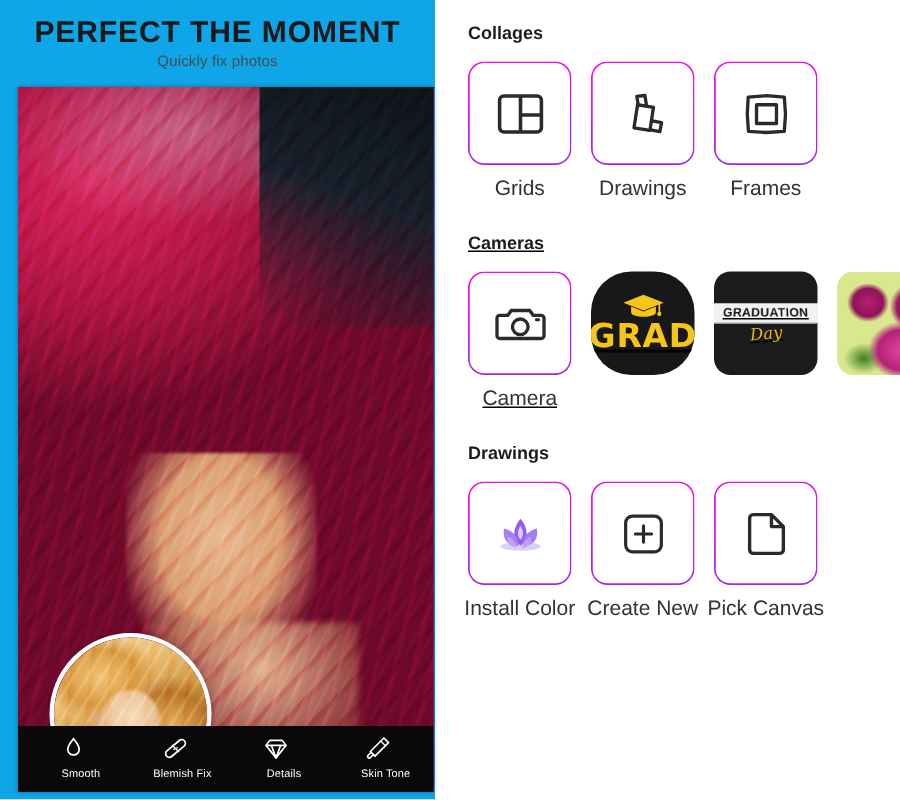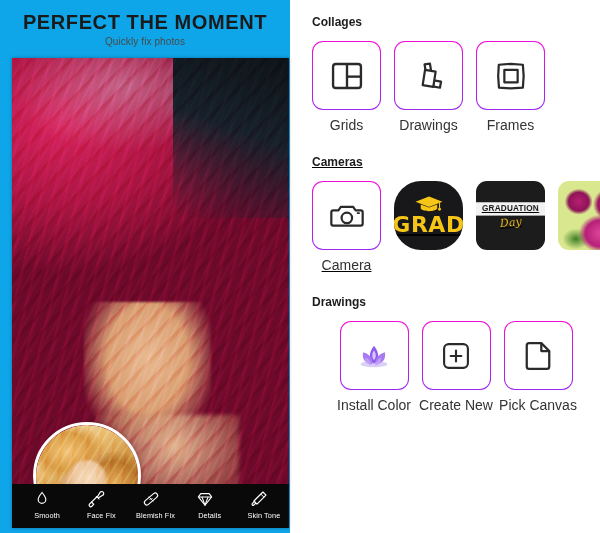--- a/index.html
+++ b/index.html
@@ -178,28 +178,20 @@
 
       <div class="toolbar">
 
         <div class="tool">
           <svg class="tool-ico" viewBox="0 0 24 24" fill="none" stroke="#ffffff" stroke-width="1.4">
             <path d="M12 4.2c-2.6 3.2-4.6 5.9-4.6 8.4a4.6 4.6 0 0 0 9.2 0c0-2.5-2-5.2-4.6-8.4z"></path>
           </svg>
           <span class="tool-lbl">Smooth</span>
         </div>
 
-        <div class="tool">
-          <svg class="tool-ico" viewBox="0 0 24 24" fill="none" stroke="#ffffff" stroke-width="1.4" stroke-linecap="round">
-            <path d="M16.6 4.6a2.4 2.4 0 1 1 3 3.1c-.9.8-2.4 1.5-3.3 2-.6.4-1 1-1 1.7l-2.3-2.3c.7-.1 1.3-.5 1.7-1.1.5-.9 1.1-2.5 1.9-3.4z"></path>
-            <path d="M13.1 9.3 6.4 16"></path>
-            <path d="M6.6 15.8 4.3 18a1.9 1.9 0 0 0 2.7 2.7l2.2-2.3z"></path>
-          </svg>
-          <span class="tool-lbl">Face Fix</span>
-        </div>
 
         <div class="tool">
           <svg class="tool-ico" viewBox="0 0 24 24" fill="none" stroke="#ffffff" stroke-width="1.4">
             <rect x="2.6" y="9.1" width="18.8" height="5.8" rx="2.9" transform="rotate(-40 12 12)"></rect>
             <path d="M9.2 9.2 14.8 14.8" stroke-width="1.1"></path>
             <circle cx="10.8" cy="12.6" r=".7" fill="#ffffff" stroke="none"></circle>
             <circle cx="13.2" cy="11.4" r=".7" fill="#ffffff" stroke="none"></circle>
           </svg>
           <span class="tool-lbl">Blemish Fix</span>
         </div>
@@ -308,21 +300,21 @@
         <div class="cell">
           <div class="tile-img flowers"></div>
           <div class="cell-lbl no-sel"></div>
         </div>
 
       </div>
     </div>
 
     <div class="section" style="margin-top:22px;">
       <div class="sec-title no-sel">Drawings</div>
-      <div class="row" style="margin-top:12px;justify-content:center;">
+      <div class="row" style="margin-top:12px;">
 
         <div class="cell">
           <div class="tile">
             <svg width="38" height="38" viewBox="0 0 24 24">
               <ellipse cx="12" cy="17.2" rx="8.4" ry="1.9" fill="#b9a0ef" opacity=".5"></ellipse>
               <path d="M12 5.6c1.9 2.2 2.6 4.6 2.6 6.4 0 2-1.1 3.7-2.6 4.9-1.5-1.2-2.6-2.9-2.6-4.9 0-1.8.7-4.2 2.6-6.4z" fill="#8e5cf0"></path>
               <path d="M5.1 9.7c2.5.6 4.1 2 5 3.4.9 1.5 1.1 3 .9 3.9-1.8.1-3.7-.6-4.9-2-1.1-1.3-1.4-3.4-1-5.3z" fill="#a97bf2"></path>
               <path d="M18.9 9.7c.4 1.9.1 4-1 5.3-1.2 1.4-3.1 2.1-4.9 2-.2-.9 0-2.4.9-3.9.9-1.4 2.5-2.8 5-3.4z" fill="#a97bf2"></path>
               <path d="M7.6 13.3c1.3 1 2.1 2.1 2.5 3.1.2.6.3 1.1.2 1.5-1.3-.2-2.5-.9-3.2-1.9-.6-.9-.7-2-.5-2.9z" fill="#c3a4f6" opacity=".85"></path>
               <path d="M16.4 13.3c.2.9.1 2-.5 2.9-.7 1-1.9 1.7-3.2 1.9-.1-.4 0-.9.2-1.5.4-1 1.2-2.1 2.5-3.1z" fill="#c3a4f6" opacity=".85"></path>

